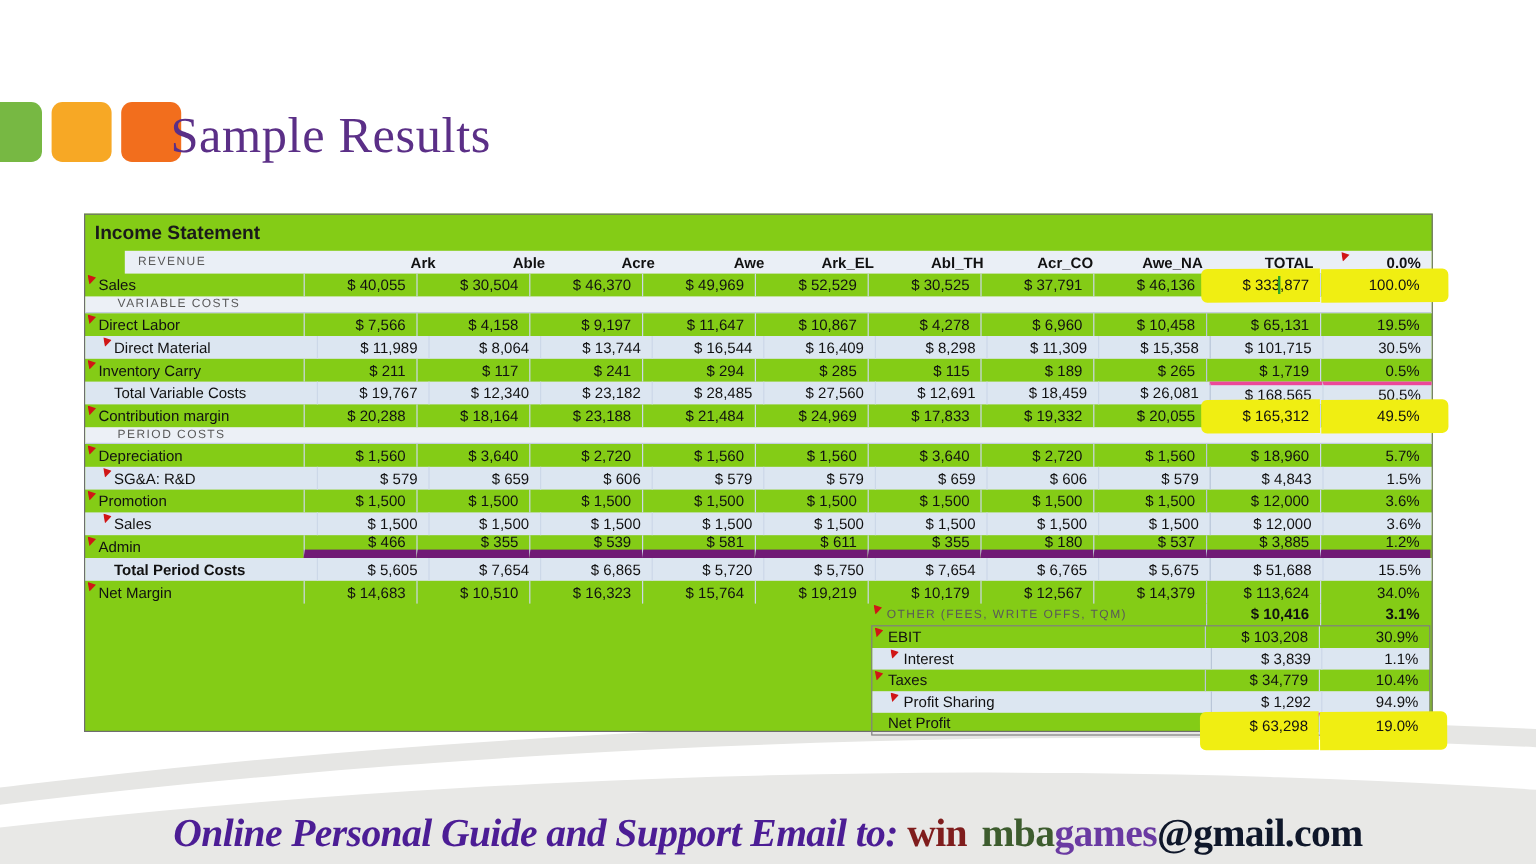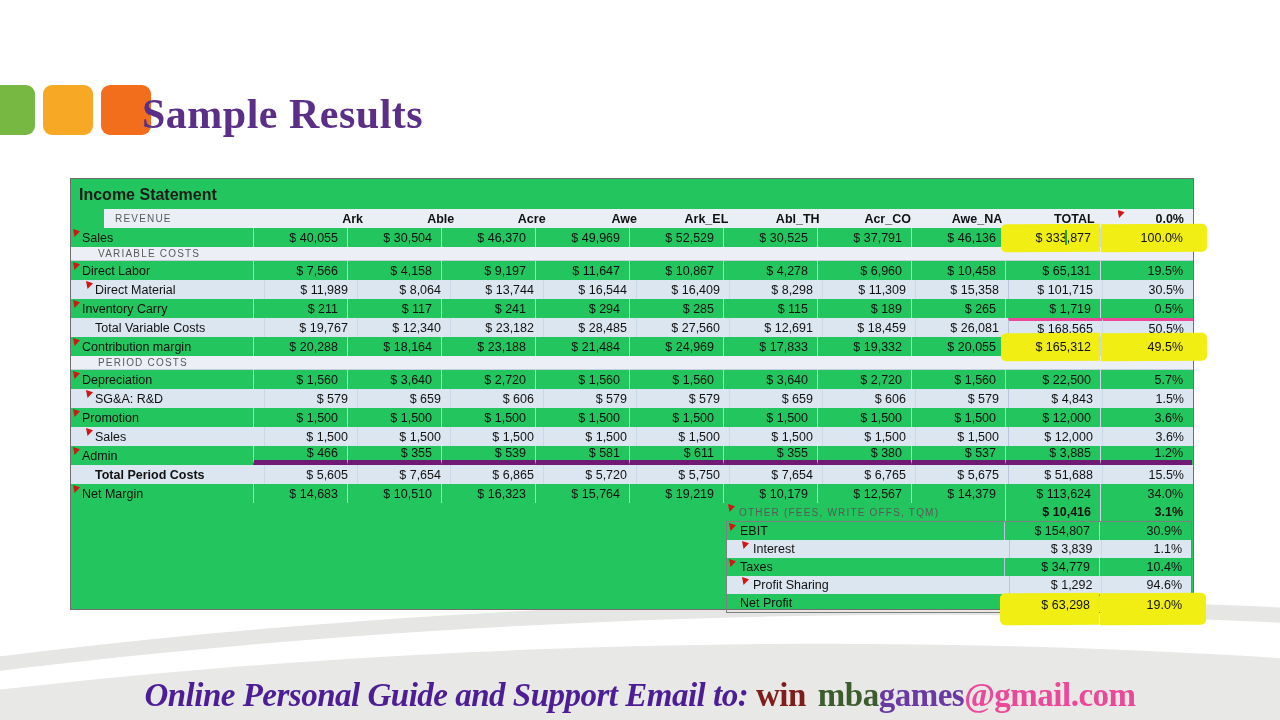--- a/index.html
+++ b/index.html
@@ -9,48 +9,48 @@
   }
 
   
   .accent-squares{position:absolute;left:-12px;top:85px;height:50px;}
   .sq{position:absolute;top:0;height:50px;border-radius:9px;}
   .sq1{left:0;width:47px;background:var(--sq1);}
   .sq2{left:55px;width:50px;background:var(--sq2);}
   .sq3{left:113px;width:50px;background:var(--sq3);}
   .page-title{
     position:absolute;left:142px;top:90px;
-    font-family:"Liberation Serif",serif;font-weight:bold;font-size:42px;
+    font-family:"Liberation Serif",serif;font-weight:normal;font-size:42px;
     color:var(--title);letter-spacing:.5px;
   }
 
   
   .bottom-decor{position:absolute;left:0;top:588px;width:1280px;height:132px;overflow:hidden;z-index:1;}
   .sw{position:absolute;border-radius:50%;}
   .sw-g1{left:-1160px;top:18px;width:3600px;height:800px;background:#e6e6e4;transform:rotate(-2.3deg);}
   .sw-w1{left:-1190px;top:34px;width:3600px;height:800px;background:#ffffff;transform:rotate(-2.5deg);}
   .sw-g2{left:-1100px;top:58px;width:3500px;height:800px;background:#e8e8e6;transform:rotate(-1.4deg);}
   .footer-text{
     position:absolute;left:0;right:0;bottom:6px;z-index:3;text-align:center;white-space:nowrap;
     font-family:"Liberation Serif",serif;font-weight:bold;font-size:33px;letter-spacing:-.5px;
   }
 
   
   .stmt{
     position:absolute;left:70px;top:178px;width:1124px;height:432px;
-    background:#22c55e;border:1px solid #6e6e6e;z-index:2;box-sizing:border-box;
+    background:#84cc16;border:1px solid #6e6e6e;z-index:2;box-sizing:border-box;
     padding-top:7px;
   }
   .stmt-title{font-weight:bold;font-size:16px;color:#1a1a1a;padding-left:8px;height:23px;}
 
   .row{display:flex;align-items:center;height:19px;font-size:12.5px;color:#111;}
   .row.sec{height:13px;background:#ecf0f6;border-bottom:1px solid #c3cfdd;padding-left:16px;}
   .row.header{background:#eaeff6;margin-left:33px;}
   .row.stripe{background:var(--stripe);padding-left:13px;}
-  .row.bb .c-val,.row.bb .c-total,.row.bb .c-pct{border-bottom:5px solid #701a75;}
+  .row.bb .c-val,.row.bb .c-total,.row.bb .c-pct{border-bottom:7px solid #701a75;}
   .row.bold .c-label{font-weight:bold;}
 
   .c-label{width:182px;height:100%;display:flex;align-items:center;padding-left:11px;
            position:relative;box-sizing:border-box;}
   .c-val,.c-total,.c-pct{
     height:100%;display:flex;align-items:center;justify-content:flex-end;
     padding-right:9px;box-sizing:border-box;position:relative;z-index:1;
   }
   .c-val{width:94px;border-left:1px solid #ccd8e8;}
   .c-total{width:95px;border-left:1px solid #b9c6d8;}
@@ -202,21 +202,21 @@
       <div class="row data">
         <div class="c-label">Depreciation<span class="cm"></span></div>
         <div class="c-val">$ 1,560</div>
         <div class="c-val">$ 3,640</div>
         <div class="c-val">$ 2,720</div>
         <div class="c-val">$ 1,560</div>
         <div class="c-val">$ 1,560</div>
         <div class="c-val">$ 3,640</div>
         <div class="c-val">$ 2,720</div>
         <div class="c-val">$ 1,560</div>
-        <div class="c-total">$ 22,500</div>
+        <div class="c-total">$ 18,960</div>
         <div class="c-pct">5.7%</div>
       </div>
       <div class="row data stripe">
         <div class="c-label">SG&amp;A: R&amp;D<span class="cm"></span></div>
         <div class="c-val">$ 579</div>
         <div class="c-val">$ 659</div>
         <div class="c-val">$ 606</div>
         <div class="c-val">$ 579</div>
         <div class="c-val">$ 579</div>
         <div class="c-val">$ 659</div>
@@ -252,21 +252,21 @@
         <div class="c-pct">3.6%</div>
       </div>
       <div class="row data bb">
         <div class="c-label">Admin<span class="cm"></span></div>
         <div class="c-val">$ 466</div>
         <div class="c-val">$ 355</div>
         <div class="c-val">$ 539</div>
         <div class="c-val">$ 581</div>
         <div class="c-val">$ 611</div>
         <div class="c-val">$ 355</div>
-        <div class="c-val">$ 380</div>
+        <div class="c-val">$ 180</div>
         <div class="c-val">$ 537</div>
         <div class="c-total">$ 3,885</div>
         <div class="c-pct">1.2%</div>
       </div>
       <div class="row data stripe bold">
         <div class="c-label">Total Period Costs</div>
         <div class="c-val">$ 5,605</div>
         <div class="c-val">$ 7,654</div>
         <div class="c-val">$ 6,865</div>
         <div class="c-val">$ 5,720</div>
@@ -291,40 +291,40 @@
         <div class="c-pct">34.0%</div>
       </div>
       <div class="row other-row">
         <div class="b-label sec-text">OTHER (FEES, WRITE OFFS, TQM)<span class="cm"></span></div>
         <div class="c-total bold-val">$ 10,416</div>
         <div class="c-pct bold-val">3.1%</div>
       </div>
       <div class="bottom-box">
         <div class="row">
           <div class="b-label">EBIT<span class="cm"></span></div>
-          <div class="c-total">$ 154,807</div>
+          <div class="c-total">$ 103,208</div>
           <div class="c-pct">30.9%</div>
         </div>
         <div class="row stripe">
           <div class="b-label">Interest<span class="cm"></span></div>
           <div class="c-total">$ 3,839</div>
           <div class="c-pct">1.1%</div>
         </div>
         <div class="row">
           <div class="b-label">Taxes<span class="cm"></span></div>
           <div class="c-total">$ 34,779</div>
           <div class="c-pct">10.4%</div>
         </div>
         <div class="row stripe">
           <div class="b-label">Profit Sharing<span class="cm"></span></div>
           <div class="c-total">$ 1,292</div>
-          <div class="c-pct">94.6%</div>
+          <div class="c-pct">94.9%</div>
         </div>
         <div class="row">
           <div class="b-label">Net Profit</div>
           <div class="c-total hl np tb">$ 63,298</div>
           <div class="c-pct hl np tb">19.0%</div>
         </div>
       </div>
     </div>
 </div>
 
-<div class="footer-text"><span style="color: #4c1d95; font-style: italic;">Online Personal Guide and Support Email to: </span><span style="color: #7f1d1d;">win</span><span style="color: rgb(61, 92, 46); margin-left: 12px;">mba</span><span style="color: rgb(106, 58, 162);">games</span><span style="color: #ec4899;">@gmail.com</span></div>
+<div class="footer-text"><span style="color: #4c1d95; font-style: italic;">Online Personal Guide and Support Email to: </span><span style="color: #7f1d1d;">win</span><span style="color: rgb(61, 92, 46); margin-left: 12px;">mba</span><span style="color: rgb(106, 58, 162);">games</span><span style="color: #0f172a;">@gmail.com</span></div>
 
 </body></html>

